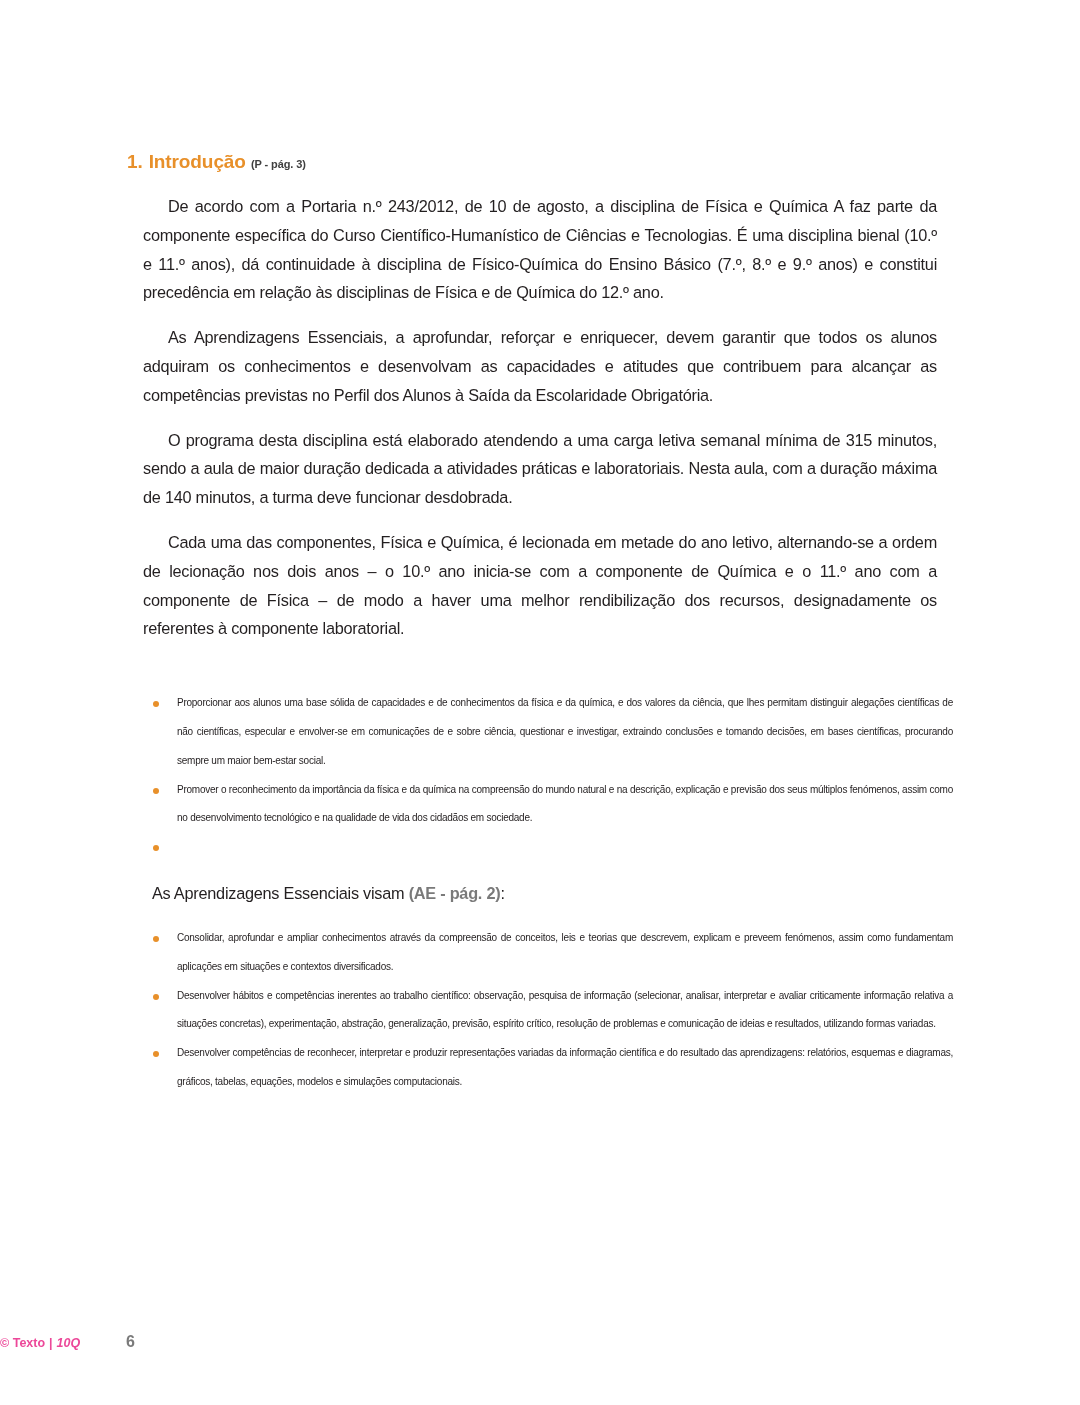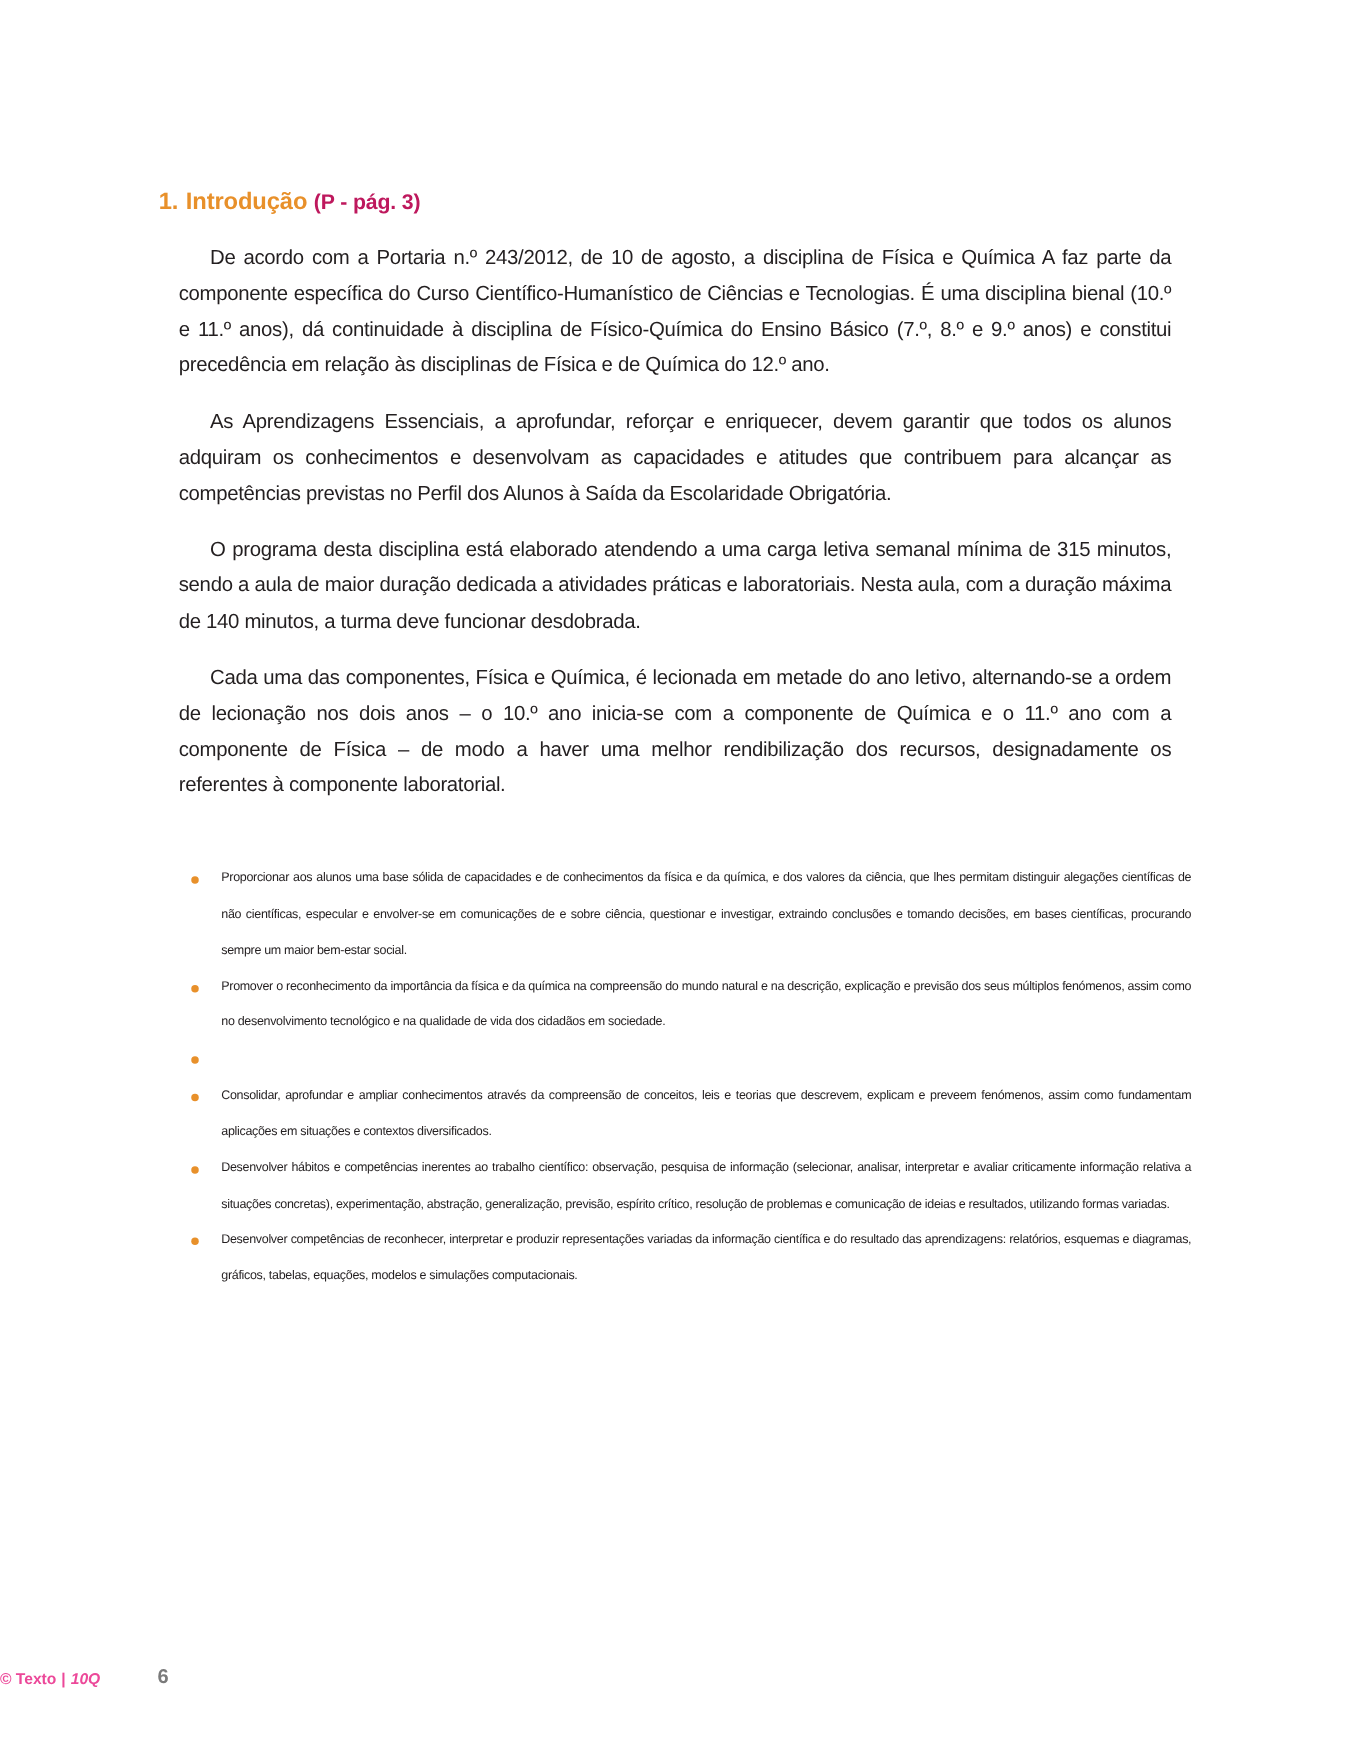--- a/index.html
+++ b/index.html
@@ -7,21 +7,21 @@
       width: 1080px; height: 1405px; position: relative; overflow: hidden;
       font-family: "Liberation Sans", sans-serif;
       color: #231f20;
     }
     .page { position: absolute; left: 127px; top: 148px; width: 826px; }
     .heading {
       font-size: 19px; font-weight: bold; color: #e8902a;
       margin: 0; height: 28px; line-height: 28px; letter-spacing: -0.1px;
     }
     .heading .num { margin-right: 6px; }
-    .heading .ref { color: #be185d; font-size: 17px; }
+    .heading .ref { color: #404040; font-size: 11px; }
     p.para {
       margin: 16px; font-size: 16.3px; line-height: 28.8px; text-align: justify;
       text-indent: 25px; letter-spacing: -0.25px;
     }
     p.plain { text-indent: 0; margin-left: 25px; }
     ul.bullets { list-style: none; margin: 0; padding: 0 0 0 50px; }
     ul.bullets li {
       position: relative; font-size: 10px; line-height: 28.8px;
       text-align: justify; letter-spacing: -0.25px;
     }
@@ -61,20 +61,21 @@
 
 
   <ul class="bullets">
     <li><span class="bullet-dot"></span><span>Proporcionar aos alunos uma base sólida de capacidades e de conhecimentos da física e da química, e dos valores da ciência, que lhes permitam distinguir alegações científicas de não científicas, especular e envolver-se em comunicações de e sobre ciência, questionar e investigar, extraindo conclusões e tomando decisões, em bases científicas, procurando sempre um maior bem-estar social.</span></li>
     <li><span class="bullet-dot"></span><span>Promover o reconhecimento da importância da física e da química na compreensão do mundo natural e na descrição, explicação e previsão dos seus múltiplos fenómenos, assim como no desenvolvimento tecnológico e na qualidade de vida dos cidadãos em sociedade.</span></li>
     <li><span class="bullet-dot"></span></li>
   </ul>
 
   <div class="sp2"></div>
 
+  <p class="para plain"><span>As Aprendizagens Essenciais visam </span><span class="ref-inline">(AE - pág. 2)</span><span>:</span></p>
 
   <ul class="bullets">
     <li><span class="bullet-dot"></span><span>Consolidar, aprofundar e ampliar conhecimentos através da compreensão de conceitos, leis e teorias que descrevem, explicam e preveem fenómenos, assim como fundamentam aplicações em situações e contextos diversificados.</span></li>
     <li><span class="bullet-dot"></span><span>Desenvolver hábitos e competências inerentes ao trabalho científico: observação, pesquisa de informação (selecionar, analisar, interpretar e avaliar criticamente informação relativa a situações concretas), experimentação, abstração, generalização, previsão, espírito crítico, resolução de problemas e comunicação de ideias e resultados, utilizando formas variadas.</span></li>
     <li><span class="bullet-dot"></span><span>Desenvolver competências de reconhecer, interpretar e produzir representações variadas da informação científica e do resultado das aprendizagens: relatórios, esquemas e diagramas, gráficos, tabelas, equações, modelos e simulações computacionais.</span></li>
   </ul>
 </div>
 
 <div class="footer-num">6</div>
 <div class="footer-center">

